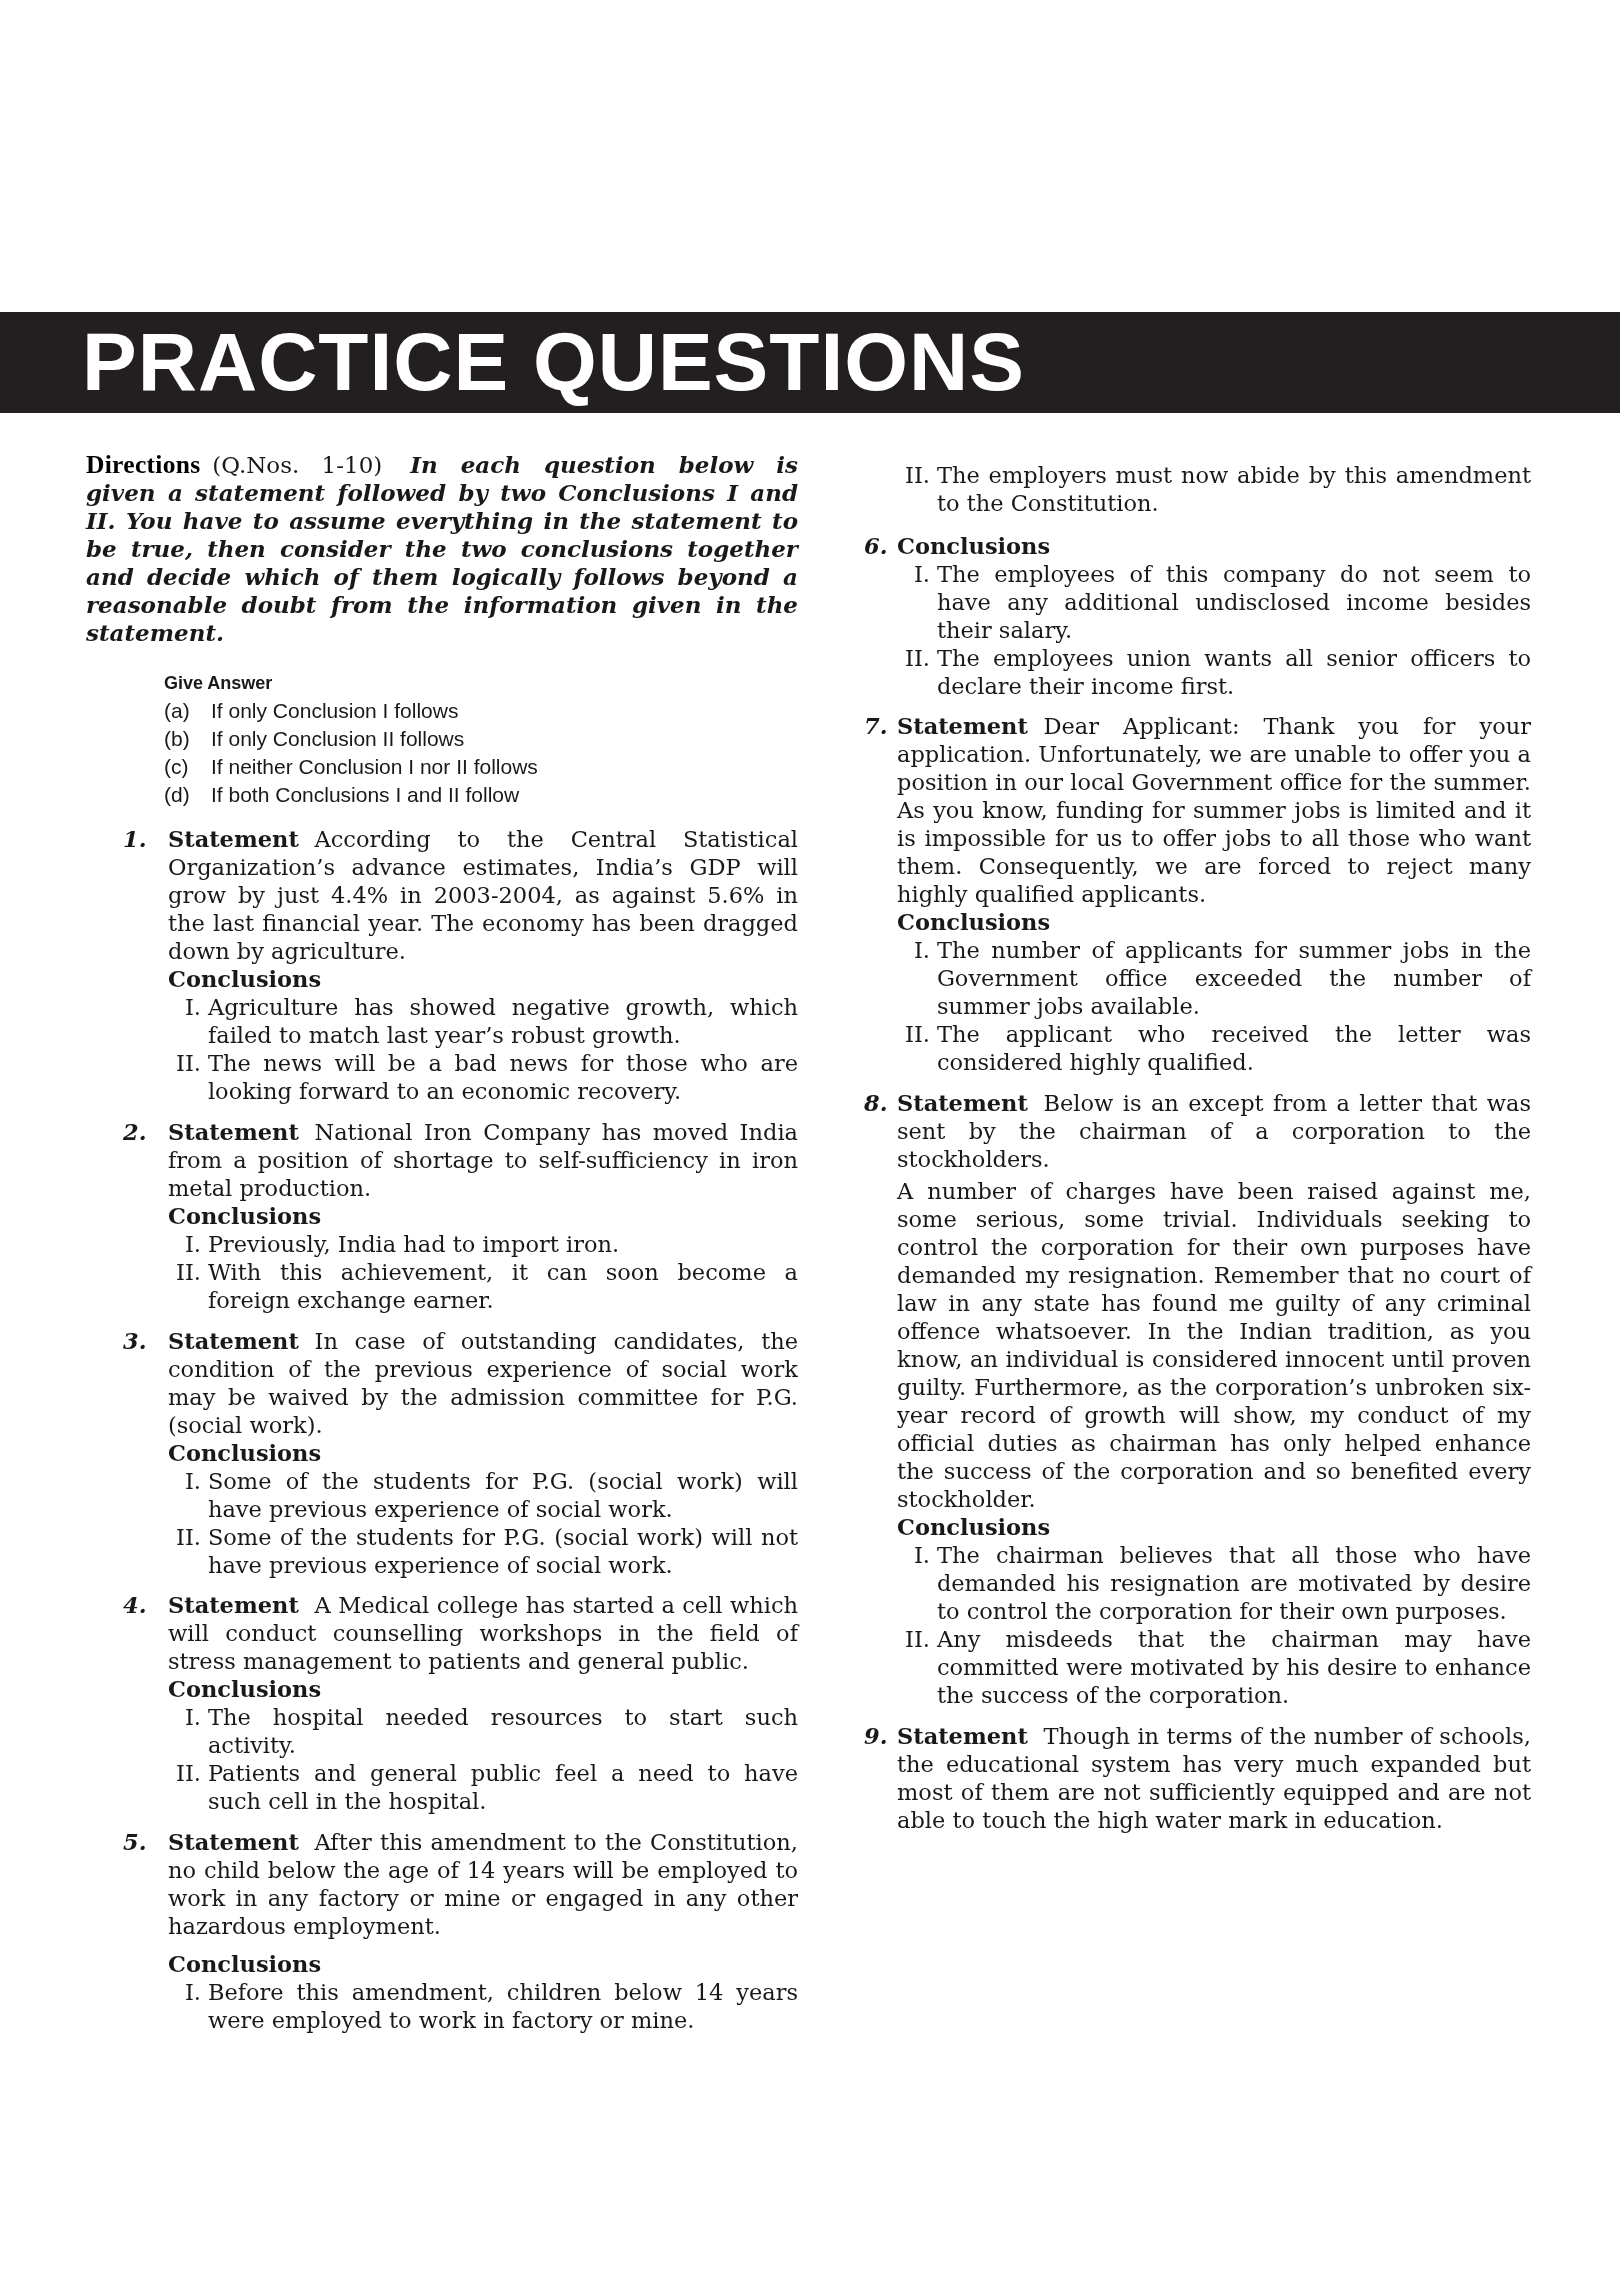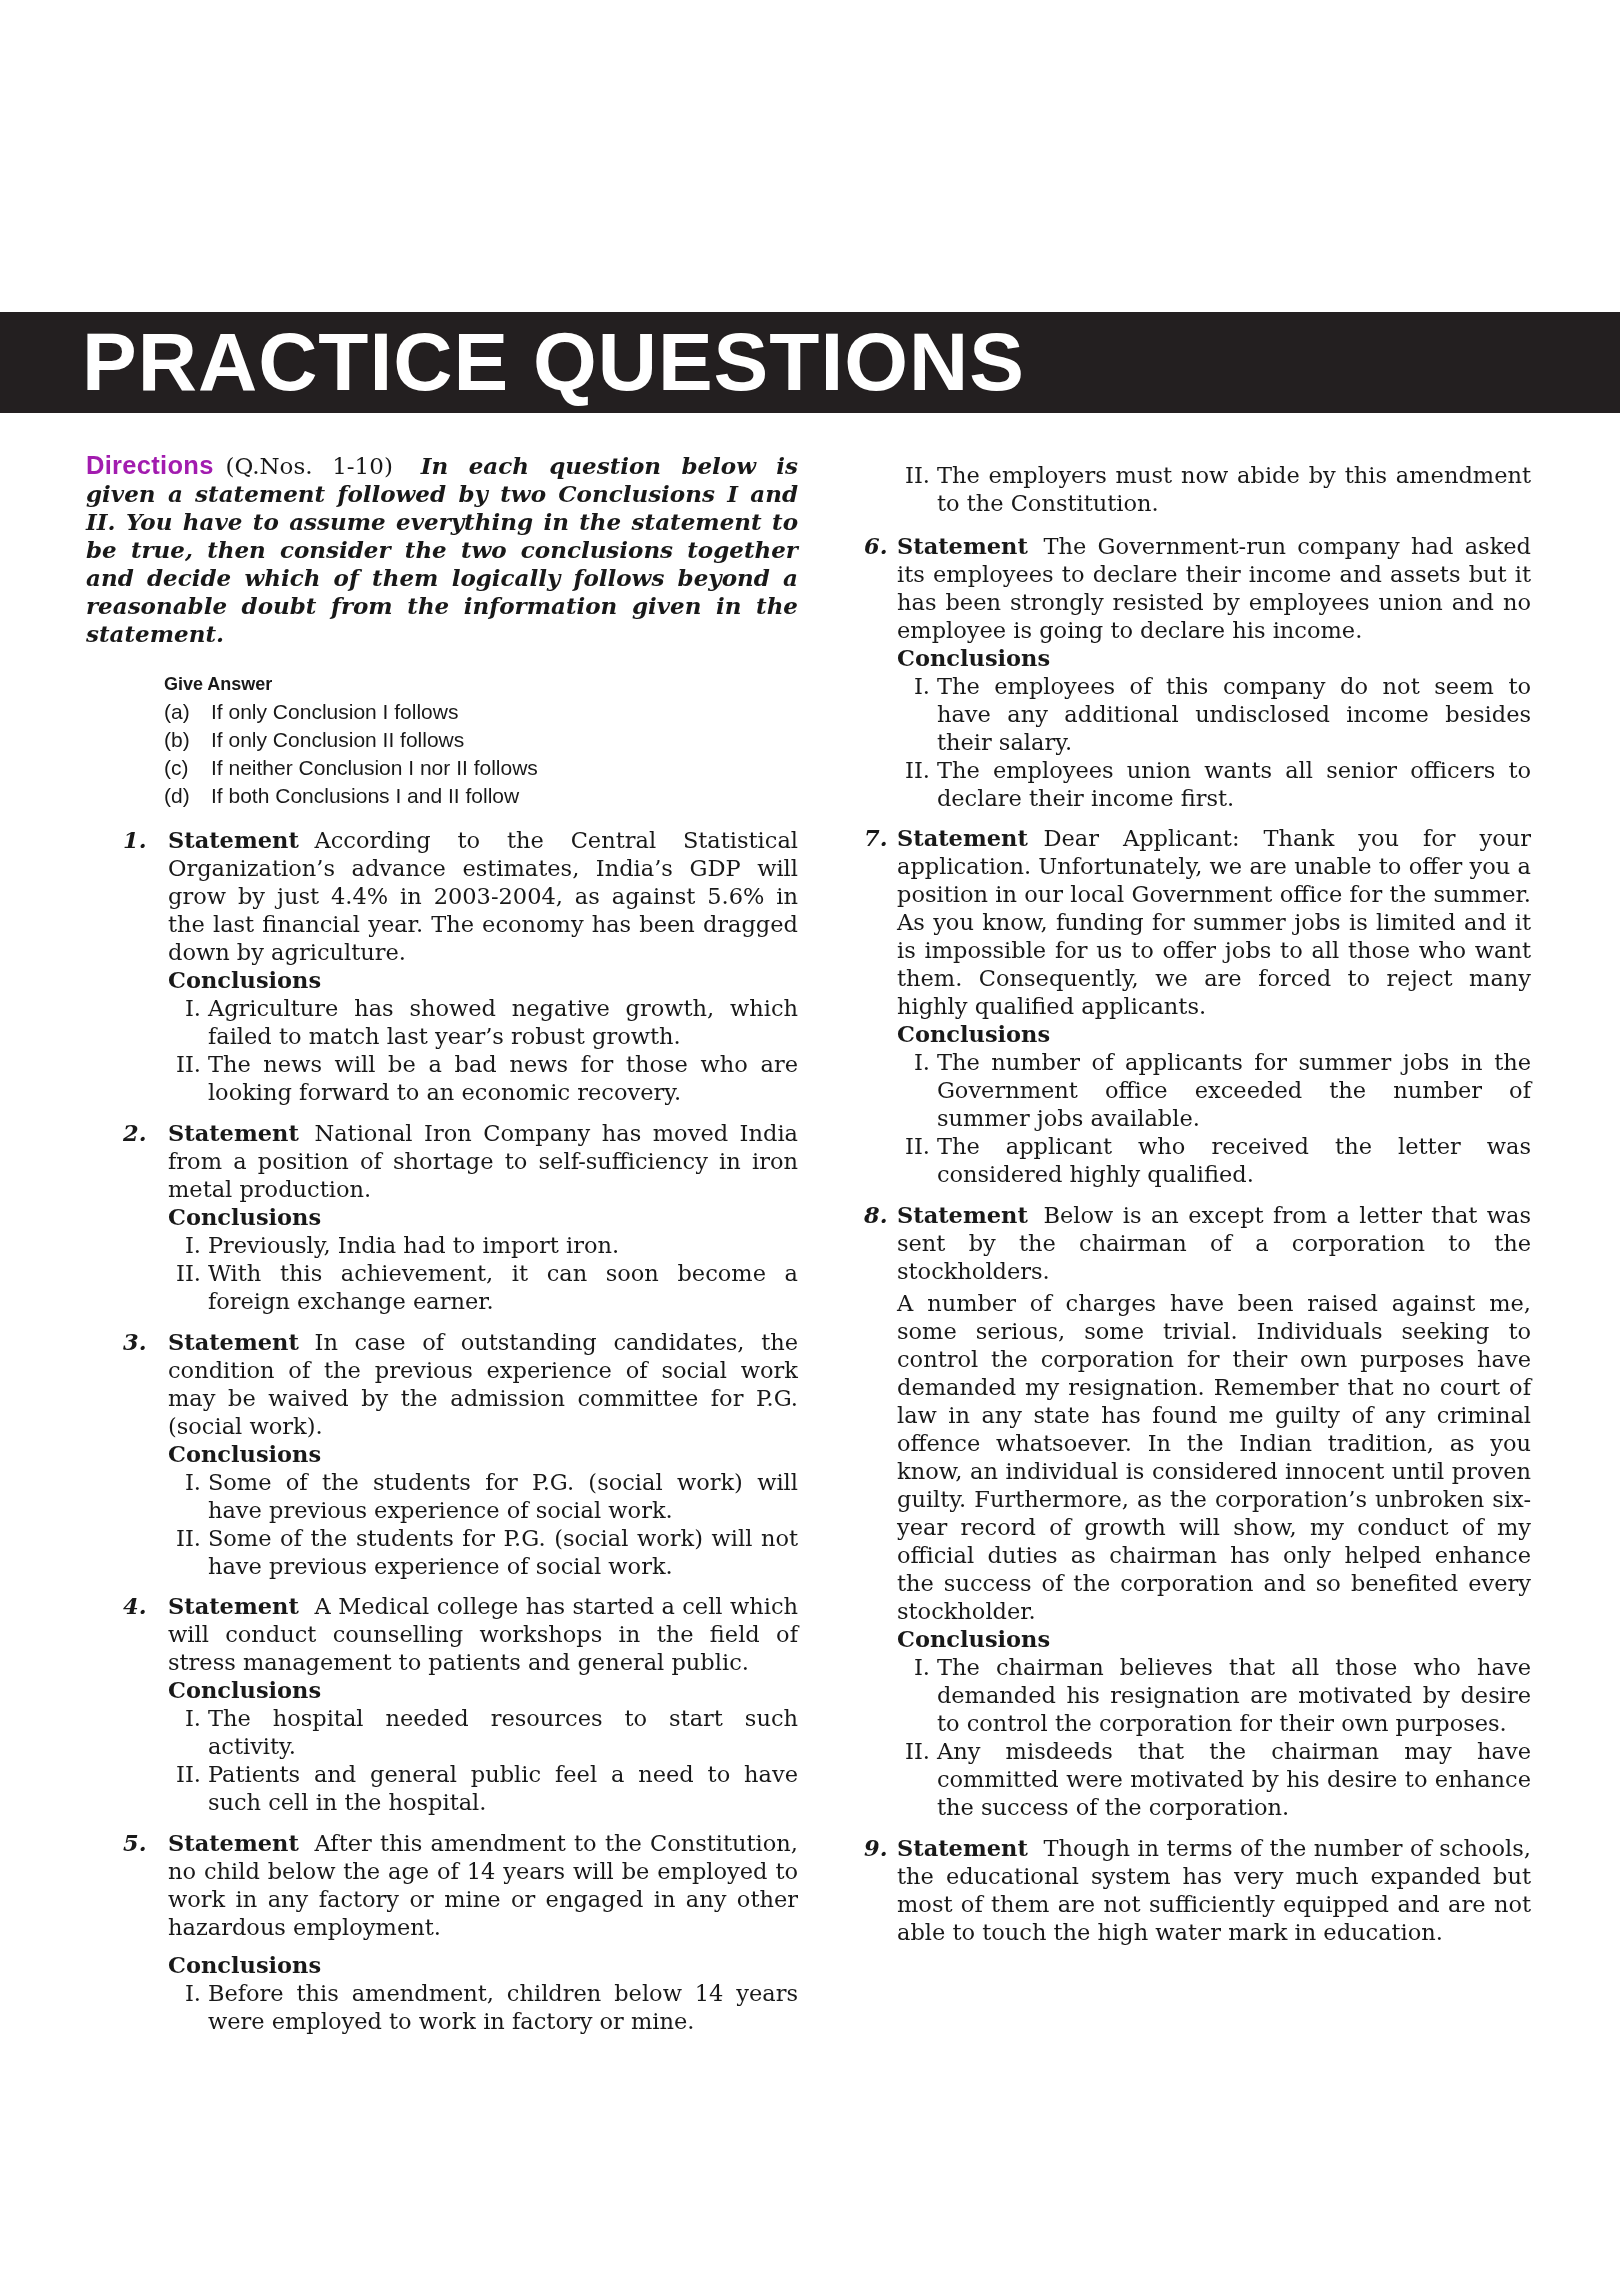--- a/index.html
+++ b/index.html
@@ -32,23 +32,23 @@
     text-align:justify;
     font-size:22.5px;
     line-height:28px;
   }
   .col-left  { left:86px;  top:451px; width:712px; }
   .col-right { left:864px; top:461px; width:667px; }
 
   .directions { font-style:italic; font-weight:700; font-size:23px; }
   .dir-label {
     font-style:normal;
-    font-family:Liberation Sans, sans-serif;
+    font-family:Liberation Serif, serif;
     font-weight:bold;
-    color:#a21caf;
+    color:#000000;
     font-size:25.5px;
     letter-spacing:0.3px;
     margin-right:11.8px;
   }
   .dir-qnos { font-style:normal; font-weight:400; margin-right:28px; }
 
   .give {
     margin-top:21.6px; margin-bottom:16.7px; margin-left:78px;
     font-family:"Liberation Sans","DejaVu Sans",sans-serif;
     font-size:21px; line-height:28px;
@@ -192,21 +192,20 @@
   <div class="col col-right">
 
     <div class="cont">
       <span class="cnum">II.</span>
       <span class="ctext">The employers must now abide by this amendment to the Constitution.</span>
     </div>
 
     <div class="q">
       <span class="qnum">6.</span>
       <div class="qbody">
-        <p class="stmt"><b class="slabel">Statement</b><span>The Government-run company had asked its employees to declare their income and assets but it has been strongly resisted by employees union and no employee is going to declare his income.</span></p>
         <p class="chead">Conclusions</p>
         <div class="citem">
           <span class="cnum">I.</span>
           <span class="ctext">The employees of this company do not seem to have any additional undisclosed income besides their salary.</span>
         </div>
         <div class="citem">
           <span class="cnum">II.</span>
           <span class="ctext">The employees union wants all senior officers to declare their income first.</span>
         </div>
       </div>

